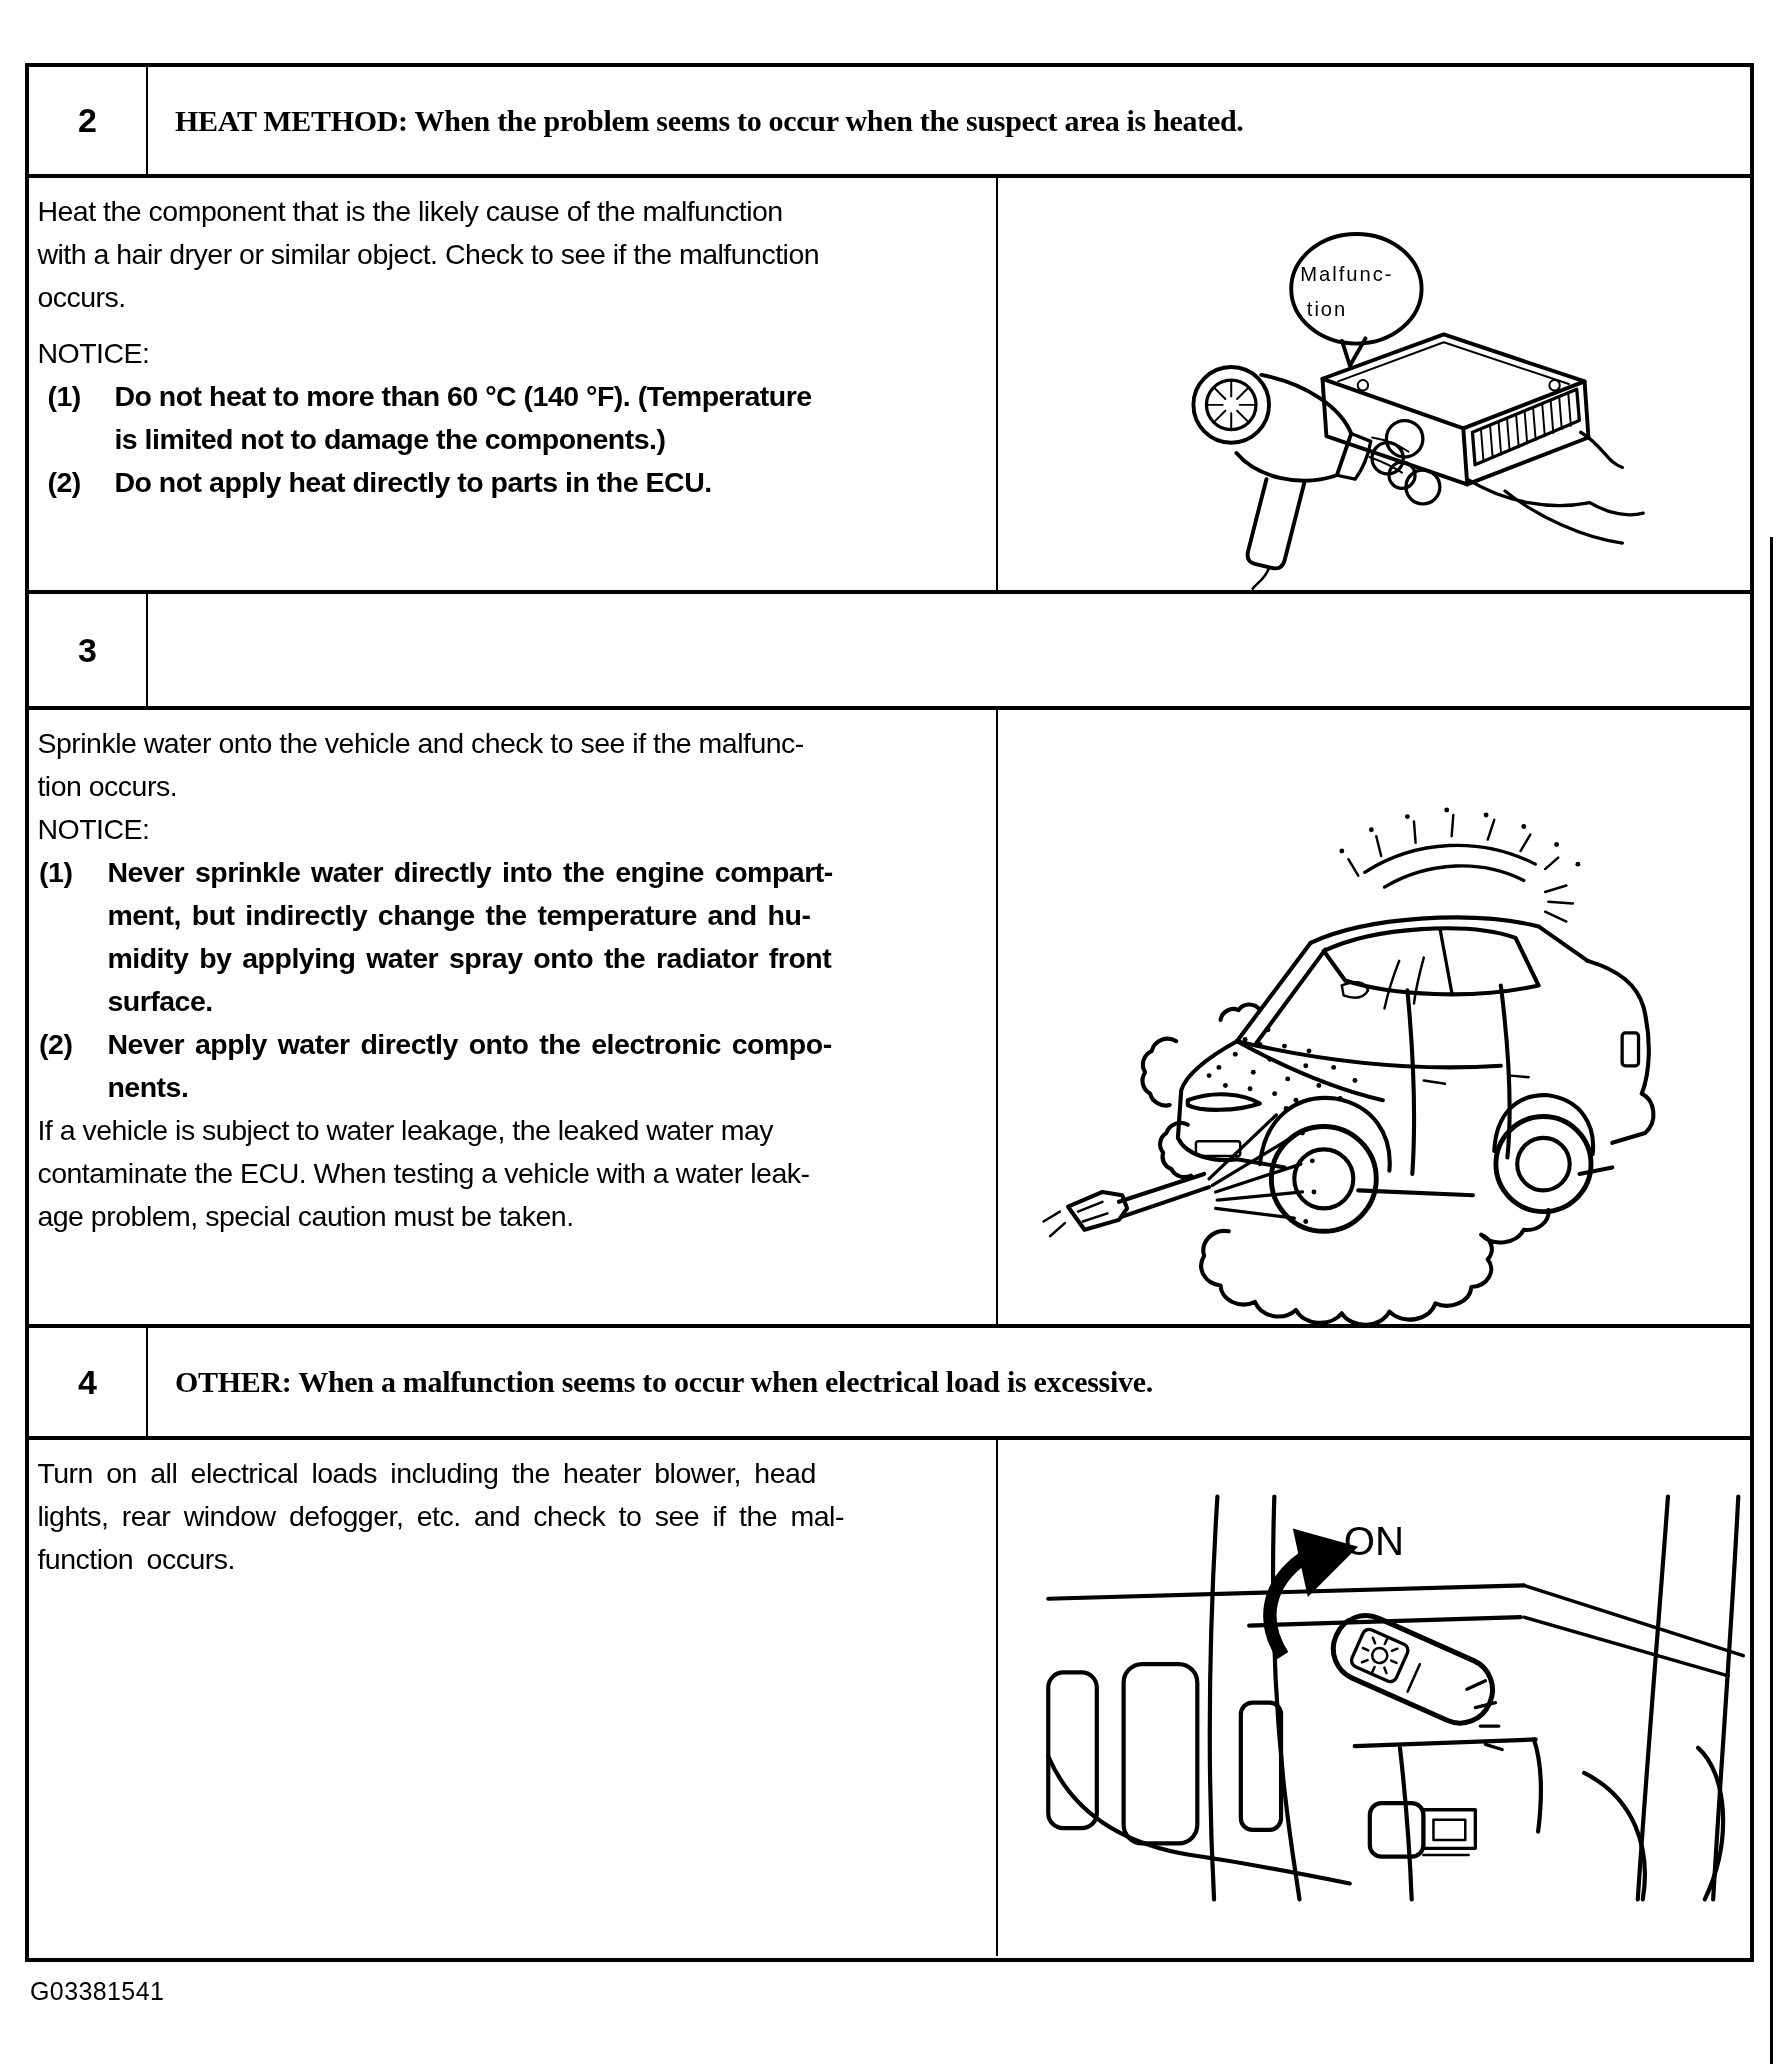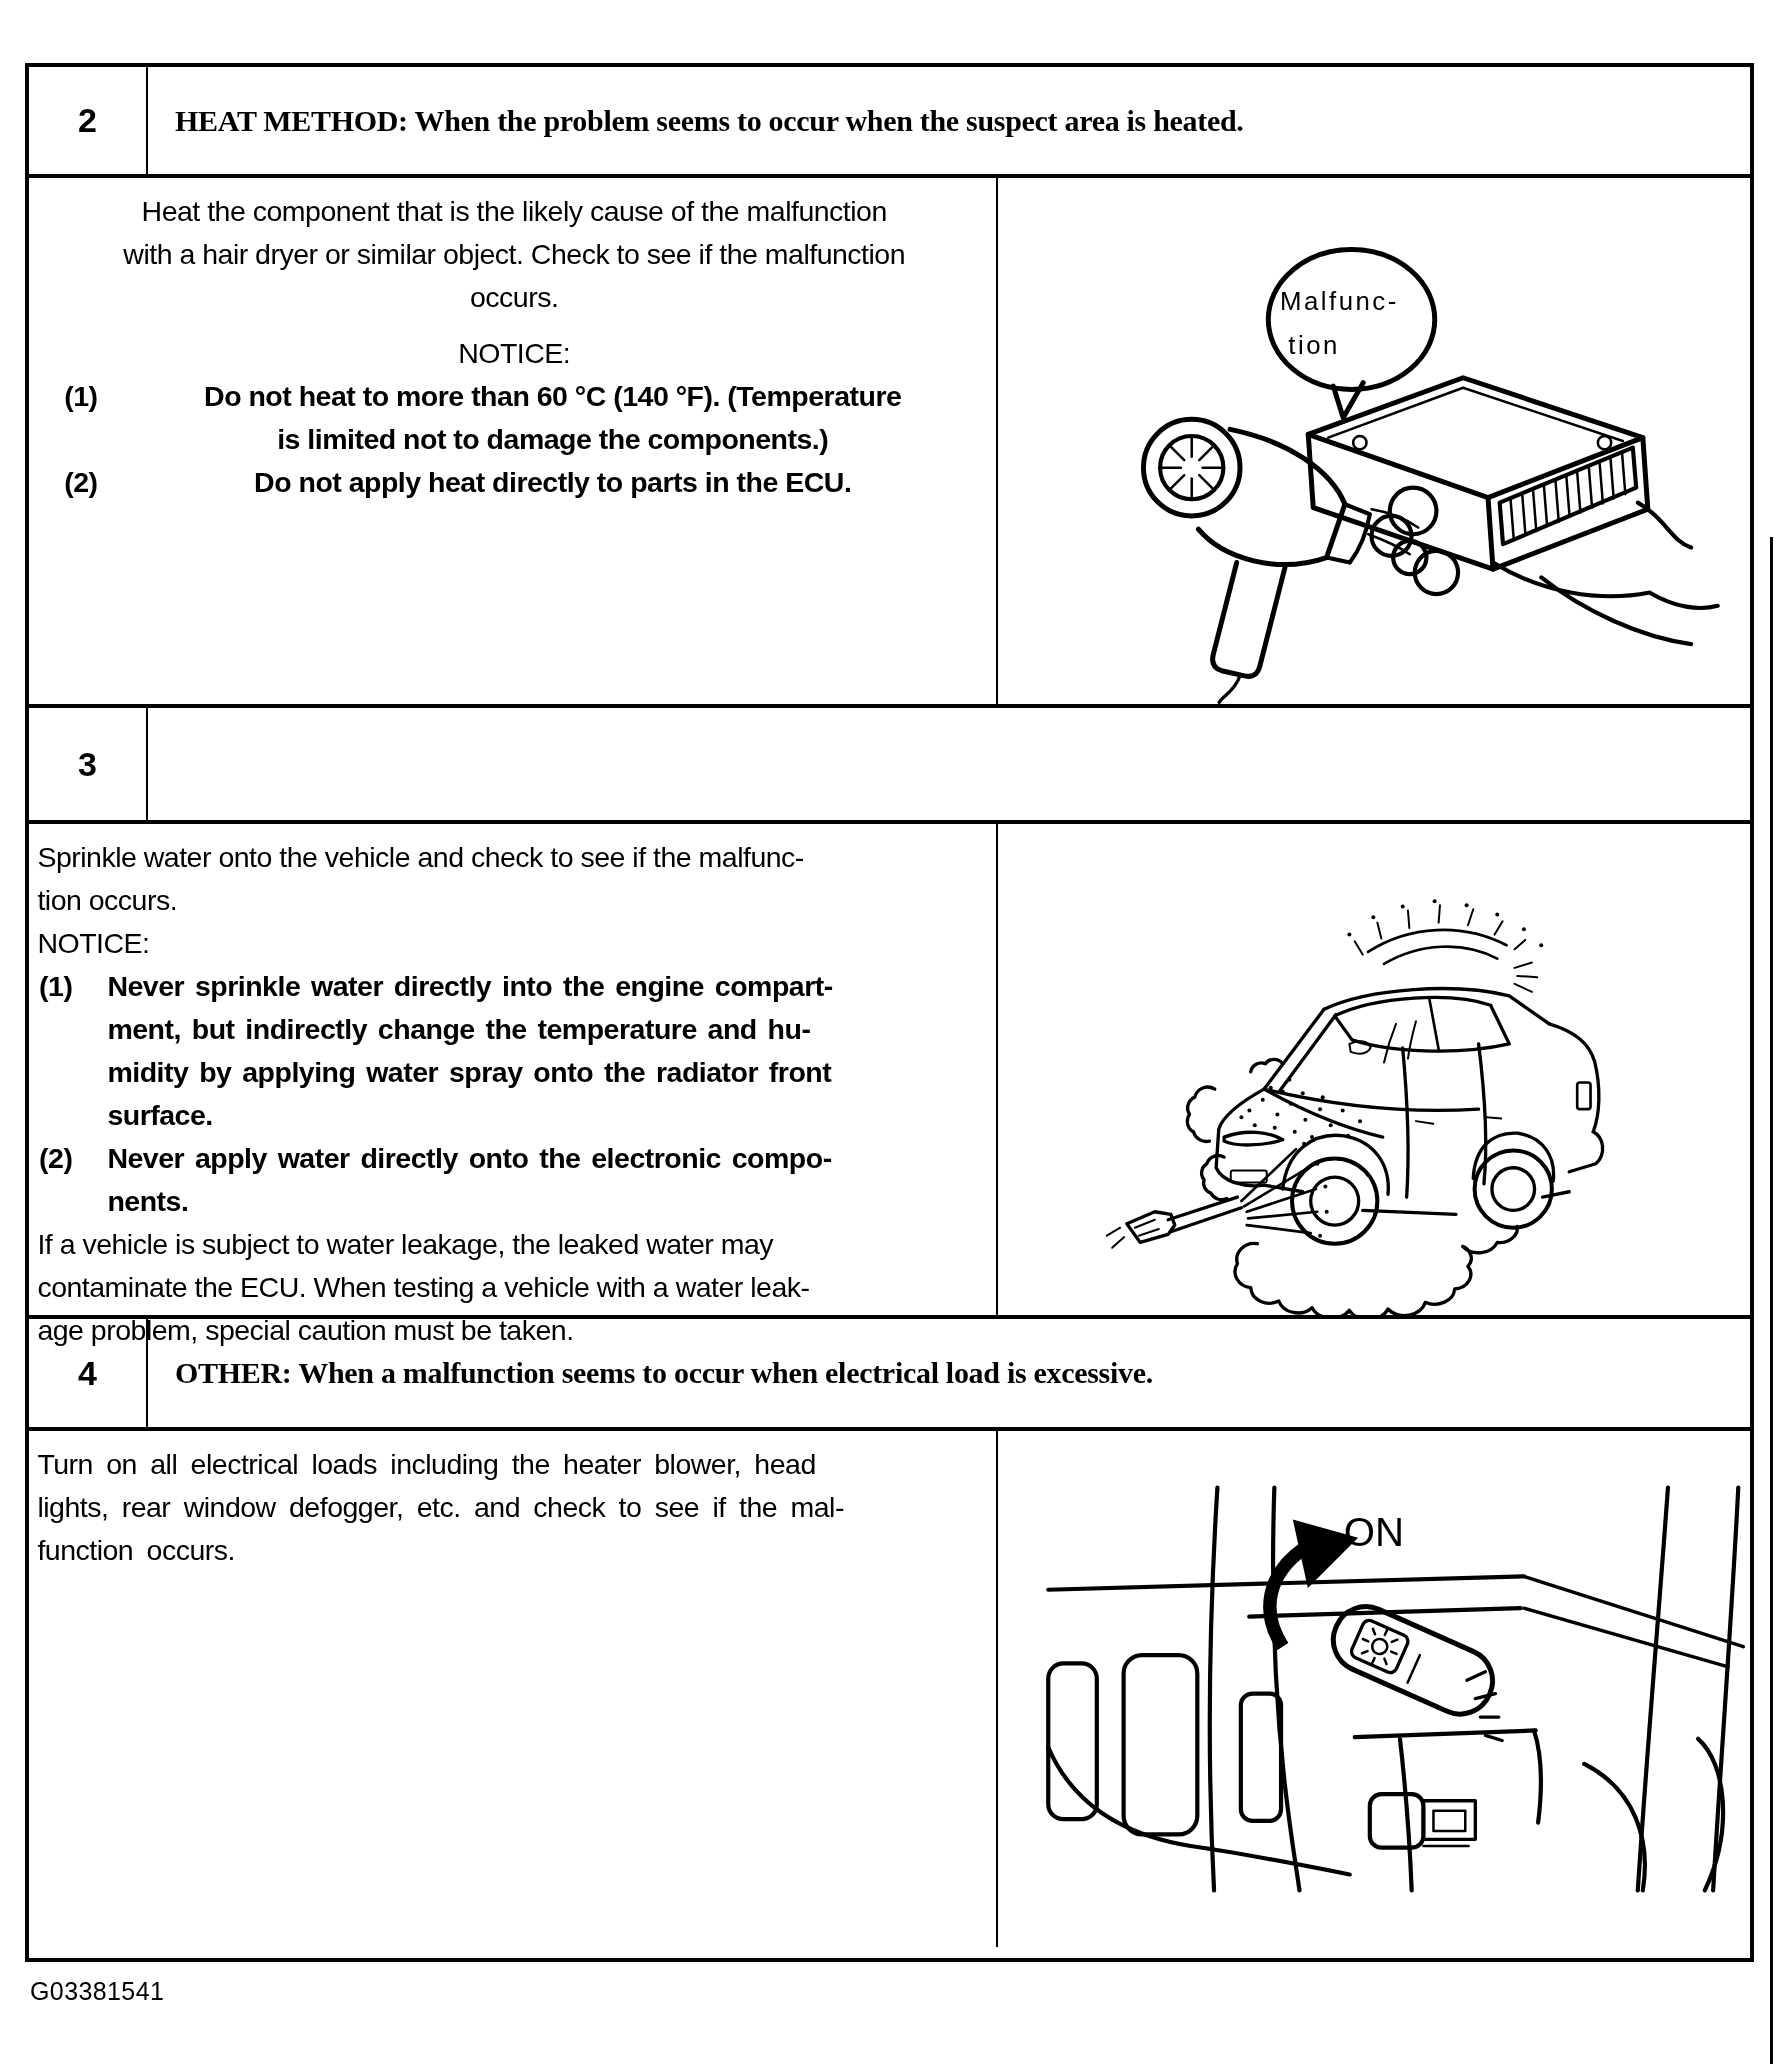--- a/index.html
+++ b/index.html
@@ -45,21 +45,21 @@
 <div class="page">
   <div class="tbl">
 
     <div class="row hdr" style="height:111px;">
       <div class="numcell">2</div>
       <div class="hdrtext">
         <span class="hlabel">HEAT METHOD: When the problem seems to occur when the suspect area is heated.</span>
       </div>
     </div>
 
-    <div class="row bodyrow" style="height:530px;text-align:center;">
+    <div class="row bodyrow" style="height:416px;">
       <div class="textcell">
         <div class="para">Heat the component that is the likely cause of the malfunction
 with a hair dryer or similar object. Check to see if the malfunction
 occurs.</div>
         <div class="noticeLabel mt16">NOTICE:</div>
         <div class="item">
           <span class="inum">(1)</span>
           <span class="itext">Do not heat to more than 60 °C (140 °F). (Temperature
 is limited not to damage the components.)</span>
         </div>
@@ -108,21 +108,21 @@
             <path class="ln" d="M766 390 C800 410 806 436 830 444 M592 462 C650 498 720 510 780 498 C810 516 840 520 862 514 M650 480 C700 520 770 552 830 560"></path>
           </g>
         </svg>
       </div>
     </div>
 
     <div class="row hdr" style="height:116px;">
       <div class="numcell">3</div>
     </div>
 
-    <div class="row bodyrow" style="height:495px;gap:16px;">
+    <div class="row bodyrow" style="height:618px;gap:16px;">
       <div class="textcell">
         <div class="para">Sprinkle water onto the vehicle and check to see if the malfunc-
 tion occurs.</div>
         <div class="noticeLabel">NOTICE:</div>
         <div class="item wsp">
           <span class="inum tight">(1)</span>
           <span class="itext">Never sprinkle water directly into the engine compart-
 ment, but indirectly change the temperature and hu-
 midity by applying water spray onto the radiator front
 surface.</span>

